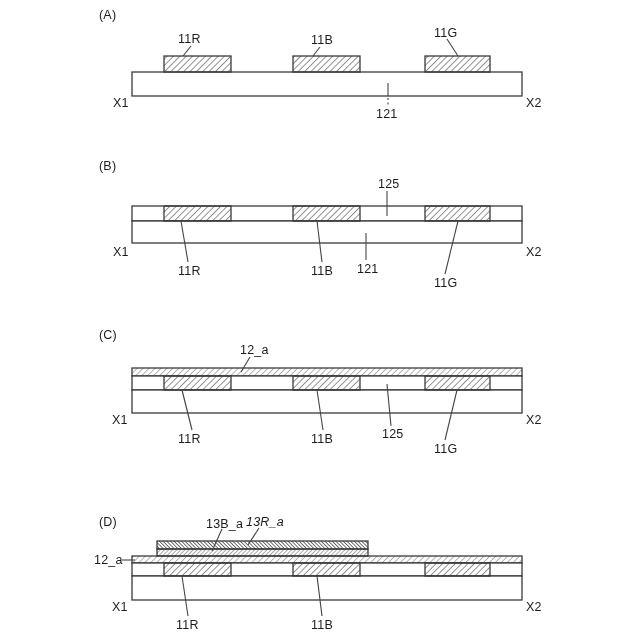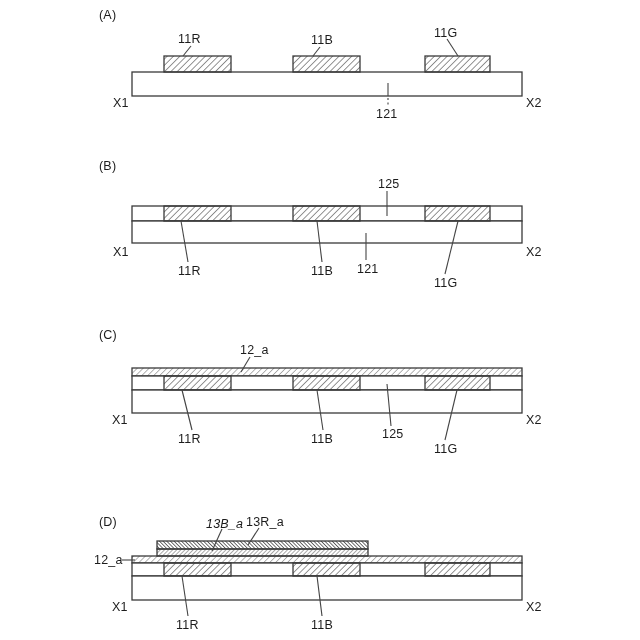--- a/index.html
+++ b/index.html
@@ -126,21 +126,21 @@
   <span class="lbl" style="left:99px;  top:329px;">(C)</span>
   <span class="lbl" style="left:240px; top:344px;">12_a</span>
   <span class="lbl" style="left:112px; top:414px;">X1</span>
   <span class="lbl" style="left:526px; top:414px;">X2</span>
   <span class="lbl" style="left:178px; top:433px;">11R</span>
   <span class="lbl" style="left:311px; top:433px;">11B</span>
   <span class="lbl" style="left:382px; top:428px;">125</span>
   <span class="lbl" style="left:434px; top:443px;">11G</span>
 
   <span class="lbl" style="left:99px;  top:516px;">(D)</span>
-  <span class="lbl" style="left:206px; top:518px;font-style:italic;">13B_a</span>
-  <span class="lbl" style="left:246px; top:516px;">13R_a</span>
+  <span class="lbl" style="left:206px; top:518px;">13B_a</span>
+  <span class="lbl" style="left:246px; top:516px;font-style:italic;">13R_a</span>
   <span class="lbl" style="left:94px;  top:554px;">12_a</span>
   <span class="lbl" style="left:112px; top:601px;">X1</span>
   <span class="lbl" style="left:526px; top:601px;">X2</span>
   <span class="lbl" style="left:176px; top:619px;">11R</span>
   <span class="lbl" style="left:311px; top:619px;">11B</span>
 
 </div>
 
 </body></html>

